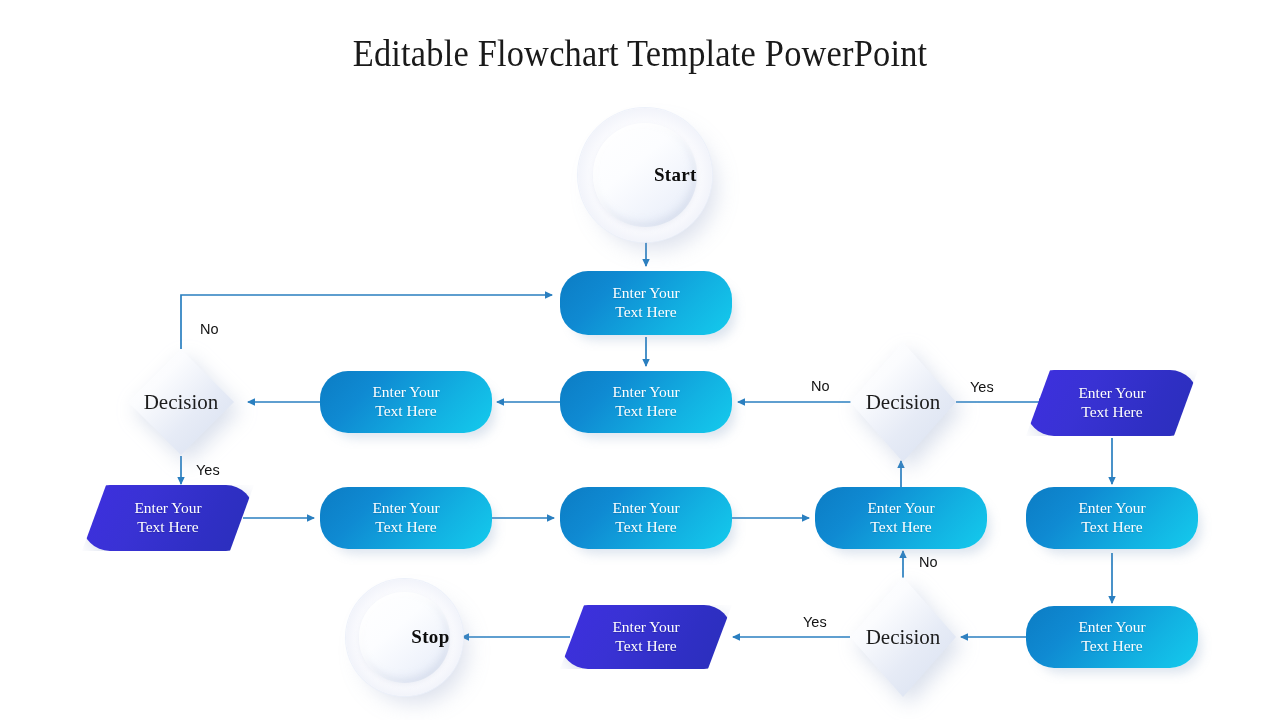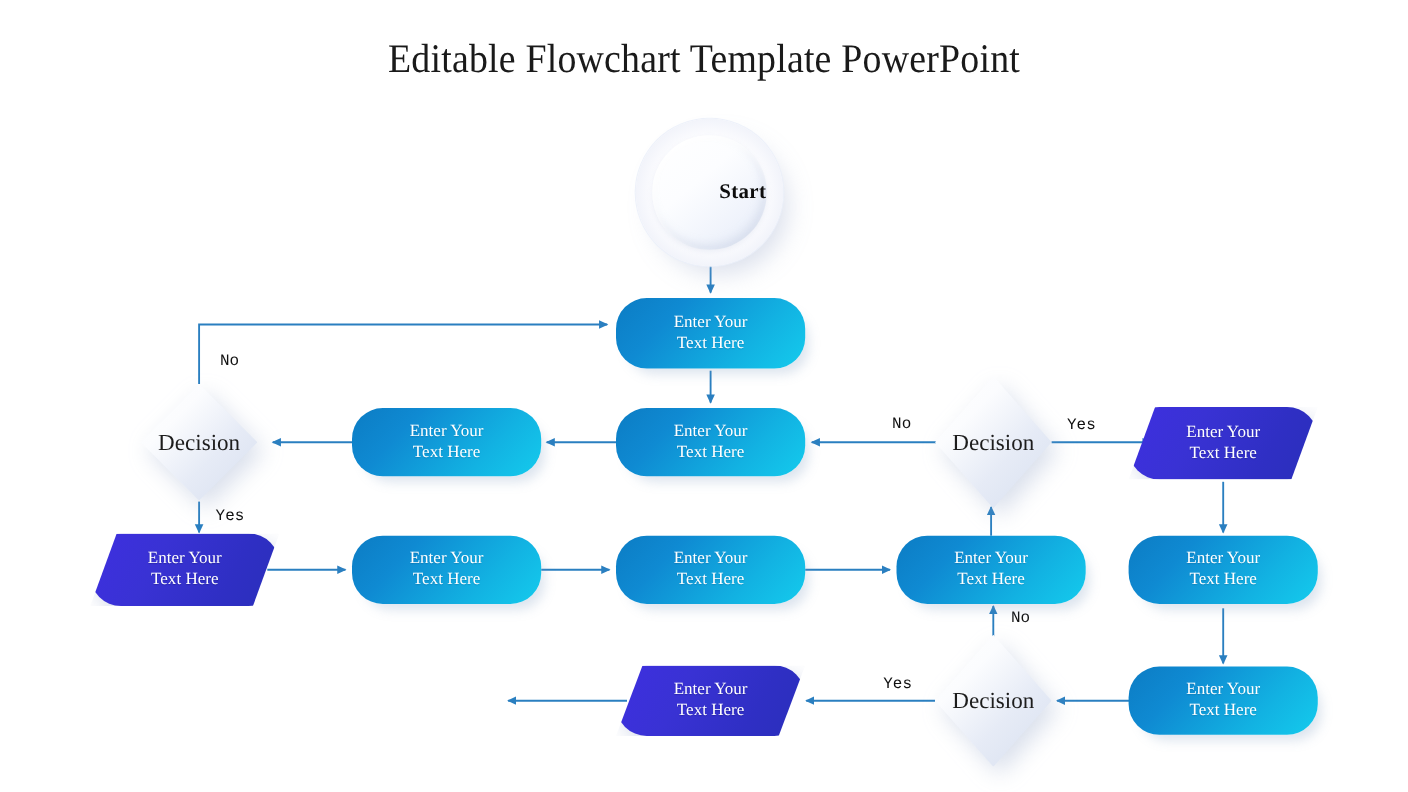--- a/index.html
+++ b/index.html
@@ -133,21 +133,21 @@
     font-size: 19px;
     font-weight: 700;
     letter-spacing: 0.3px;
   }
 
   
   .edge-label {
     position: absolute;
     color: #111111;
     font-size: 14.5px;
-    font-family: Liberation Mono, monospace;
+    font-family: Liberation Sans, sans-serif;
     white-space: nowrap;
     line-height: 1;
   }
 </style>
 </head>
 <body>
 
 <div id="canvas">
 
   <div class="title">Editable Flowchart Template PowerPoint</div>
@@ -296,14 +296,19 @@
     <span class="lbl">Decision</span>
   </div>
 
   <div class="node data-shape" style="left:560px; top:605px; width:172px; height:64px;">
     <div class="lbl">
       <div>Enter Your</div>
       <div>Text Here</div>
     </div>
   </div>
 
+  <div class="node terminator" style="left:346px; top:579px; width:117px; height:117px;">
+    <div class="inner">
+      <span class="lbl">Stop</span>
+    </div>
+  </div>
 
 </div>
 
 </body></html>

